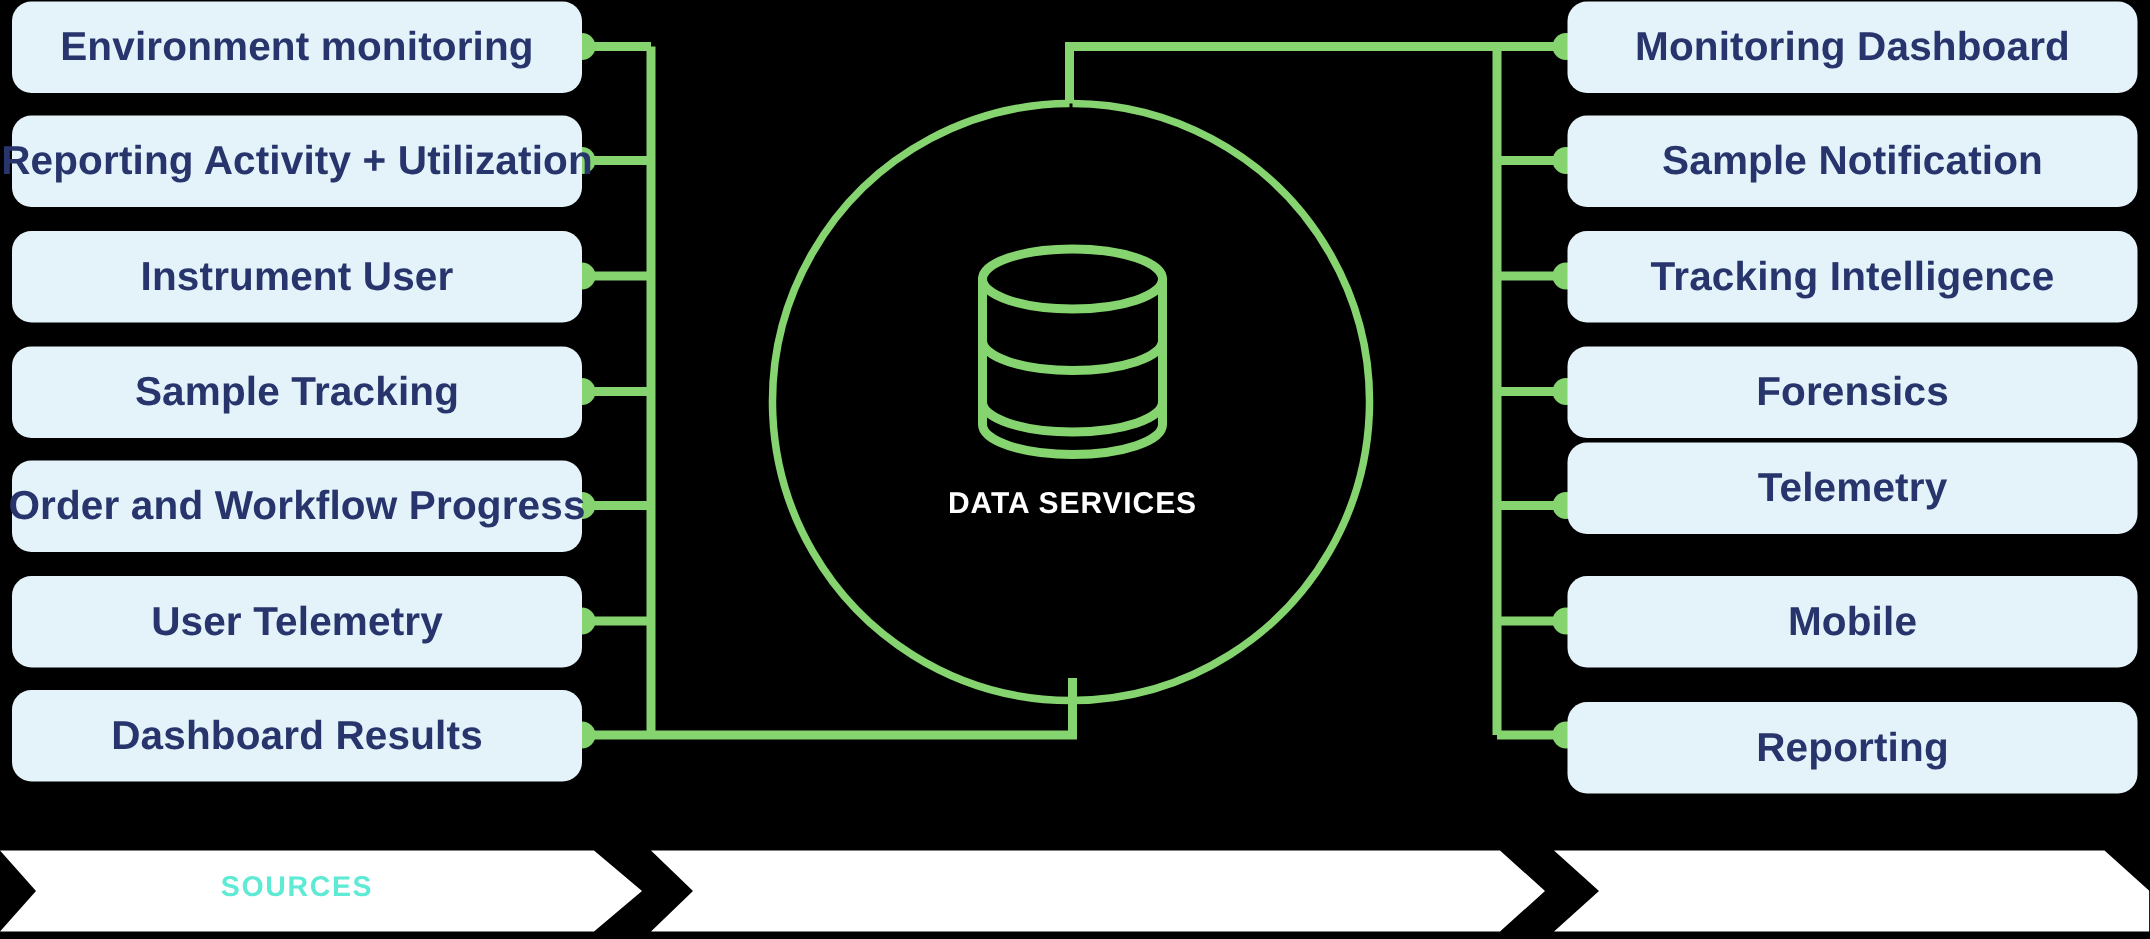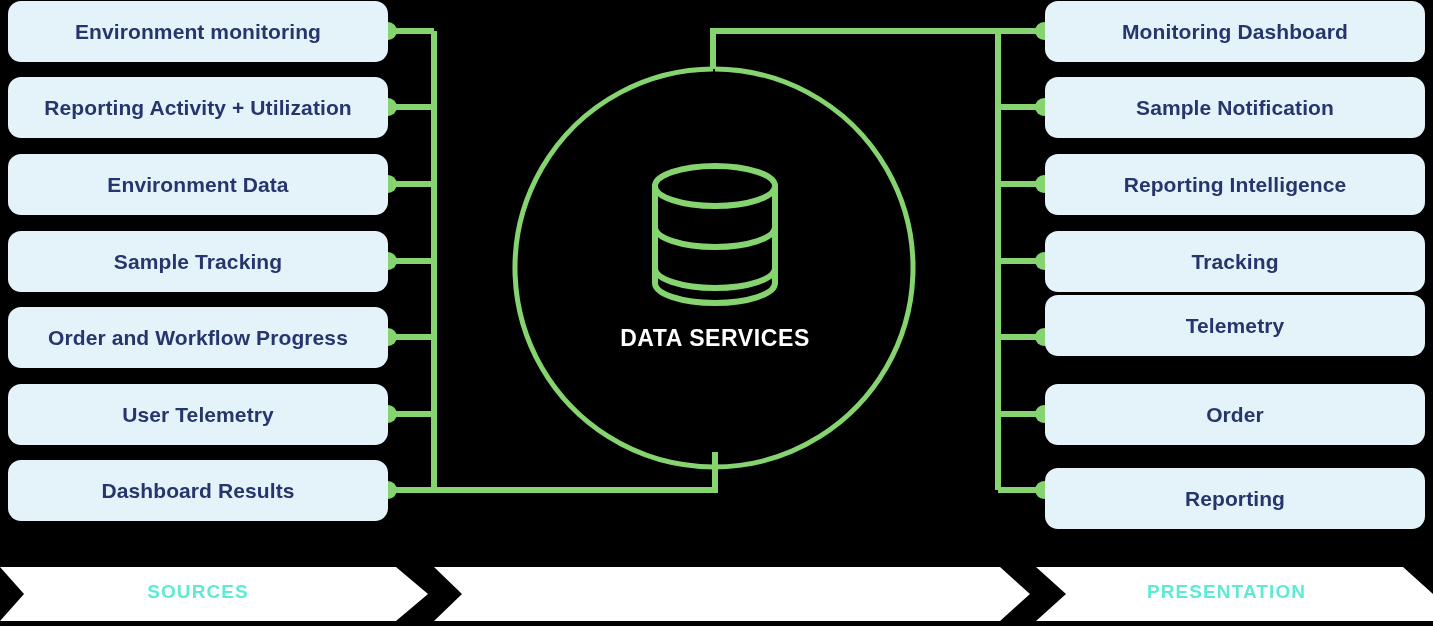--- a/index.html
+++ b/index.html
@@ -18,37 +18,37 @@
     position:absolute;
     width:380px;height:61px;
     background:#e4f3fa;
     border-radius:13px;
     display:flex;align-items:center;justify-content:center;
     box-sizing:border-box;
     padding:0 14px;
   }
   .card-label{
     color:#27356c;
-    font-size:21px;
+    font-size:27px;
     font-weight:700;
     letter-spacing:.1px;
     line-height:1.1;
     text-align:center;
     white-space:nowrap;
   }
 
   
   #wires{position:absolute;left:0;top:0;width:1433px;height:545px;}
 
   
   #hub-label{
     position:absolute;left:516px;top:325px;width:398px;
     text-align:center;
     color:#ffffff;
-    font-size:23px;font-weight:800;letter-spacing:.6px;
+    font-size:20px;font-weight:800;letter-spacing:.6px;
     pointer-events:none;
   }
 
   
   #banners{position:absolute;left:0;top:558px;width:1433px;height:68px;}
   .banner-text{
     position:absolute;top:0;height:68px;
     display:flex;align-items:center;justify-content:center;
     color:#5eead4;font-size:19px;font-weight:800;letter-spacing:1.1px;
     pointer-events:none;
@@ -122,21 +122,21 @@
   <div id="hub-label">DATA SERVICES</div>
 
   <div class="col left">
     <div class="card" style="top:1px">
       <span class="card-label">Environment monitoring</span>
     </div>
     <div class="card" style="top:77px">
       <span class="card-label">Reporting Activity + Utilization</span>
     </div>
     <div class="card" style="top:154px">
-      <span class="card-label">Environment Data</span>
+      <span class="card-label">Instrument User</span>
     </div>
     <div class="card" style="top:231px">
       <span class="card-label">Sample Tracking</span>
     </div>
     <div class="card" style="top:307px">
       <span class="card-label">Order and Workflow Progress</span>
     </div>
     <div class="card" style="top:384px">
       <span class="card-label">User Telemetry</span>
     </div>
@@ -146,43 +146,42 @@
   </div>
 
   <div class="col right">
     <div class="card" style="top:1px">
       <span class="card-label">Monitoring Dashboard</span>
     </div>
     <div class="card" style="top:77px">
       <span class="card-label">Sample Notification</span>
     </div>
     <div class="card" style="top:154px">
-      <span class="card-label">Reporting Intelligence</span>
+      <span class="card-label">Tracking Intelligence</span>
     </div>
     <div class="card" style="top:231px">
-      <span class="card-label">Tracking</span>
+      <span class="card-label">Forensics</span>
     </div>
     <div class="card" style="top:295px">
       <span class="card-label">Telemetry</span>
     </div>
     <div class="card" style="top:384px">
-      <span class="card-label">Order</span>
+      <span class="card-label">Mobile</span>
     </div>
     <div class="card" style="top:468px">
       <span class="card-label">Reporting</span>
     </div>
   </div>
 
   <div id="banners">
     <svg viewBox="0 0 1433 68" width="1433" height="68">
 
       <polygon points="0,9 396,9 428,36 396,63 0,63 24,36" fill="#ffffff"></polygon>
 
       <polygon points="434,9 1000,9 1030,36 1000,63 434,63 462,36" fill="#ffffff"></polygon>
 
       <polygon points="1036,9 1403,9 1433,36 1433,63 1036,63 1066,36" fill="#ffffff"></polygon>
     </svg>
     <div class="banner-text" id="banner-text-sources">SOURCES</div>
     <div class="banner-text" id="banner-text-middle"></div>
-    <div class="banner-text" id="banner-text-presentation">PRESENTATION</div>
   </div>
 
 </div>
 
 </body></html>

